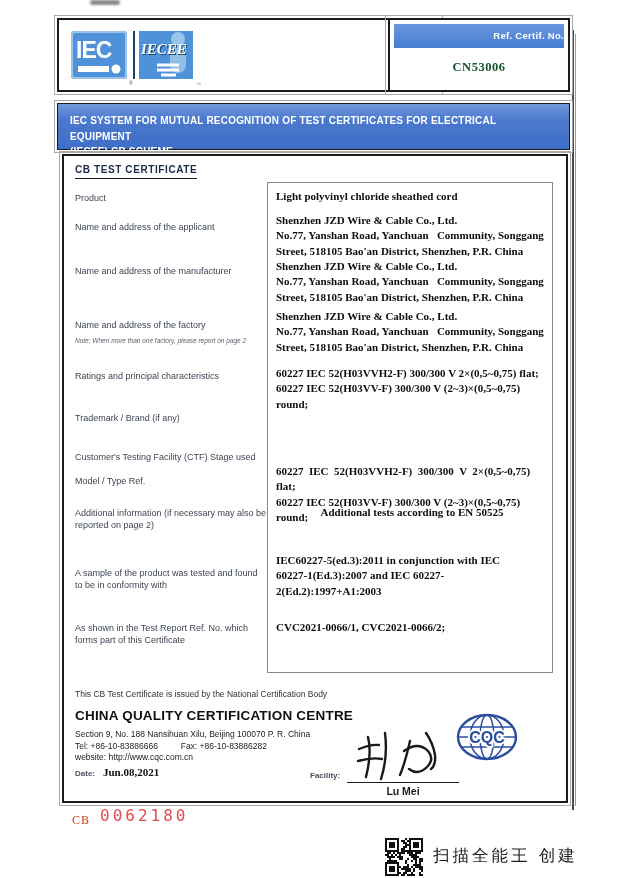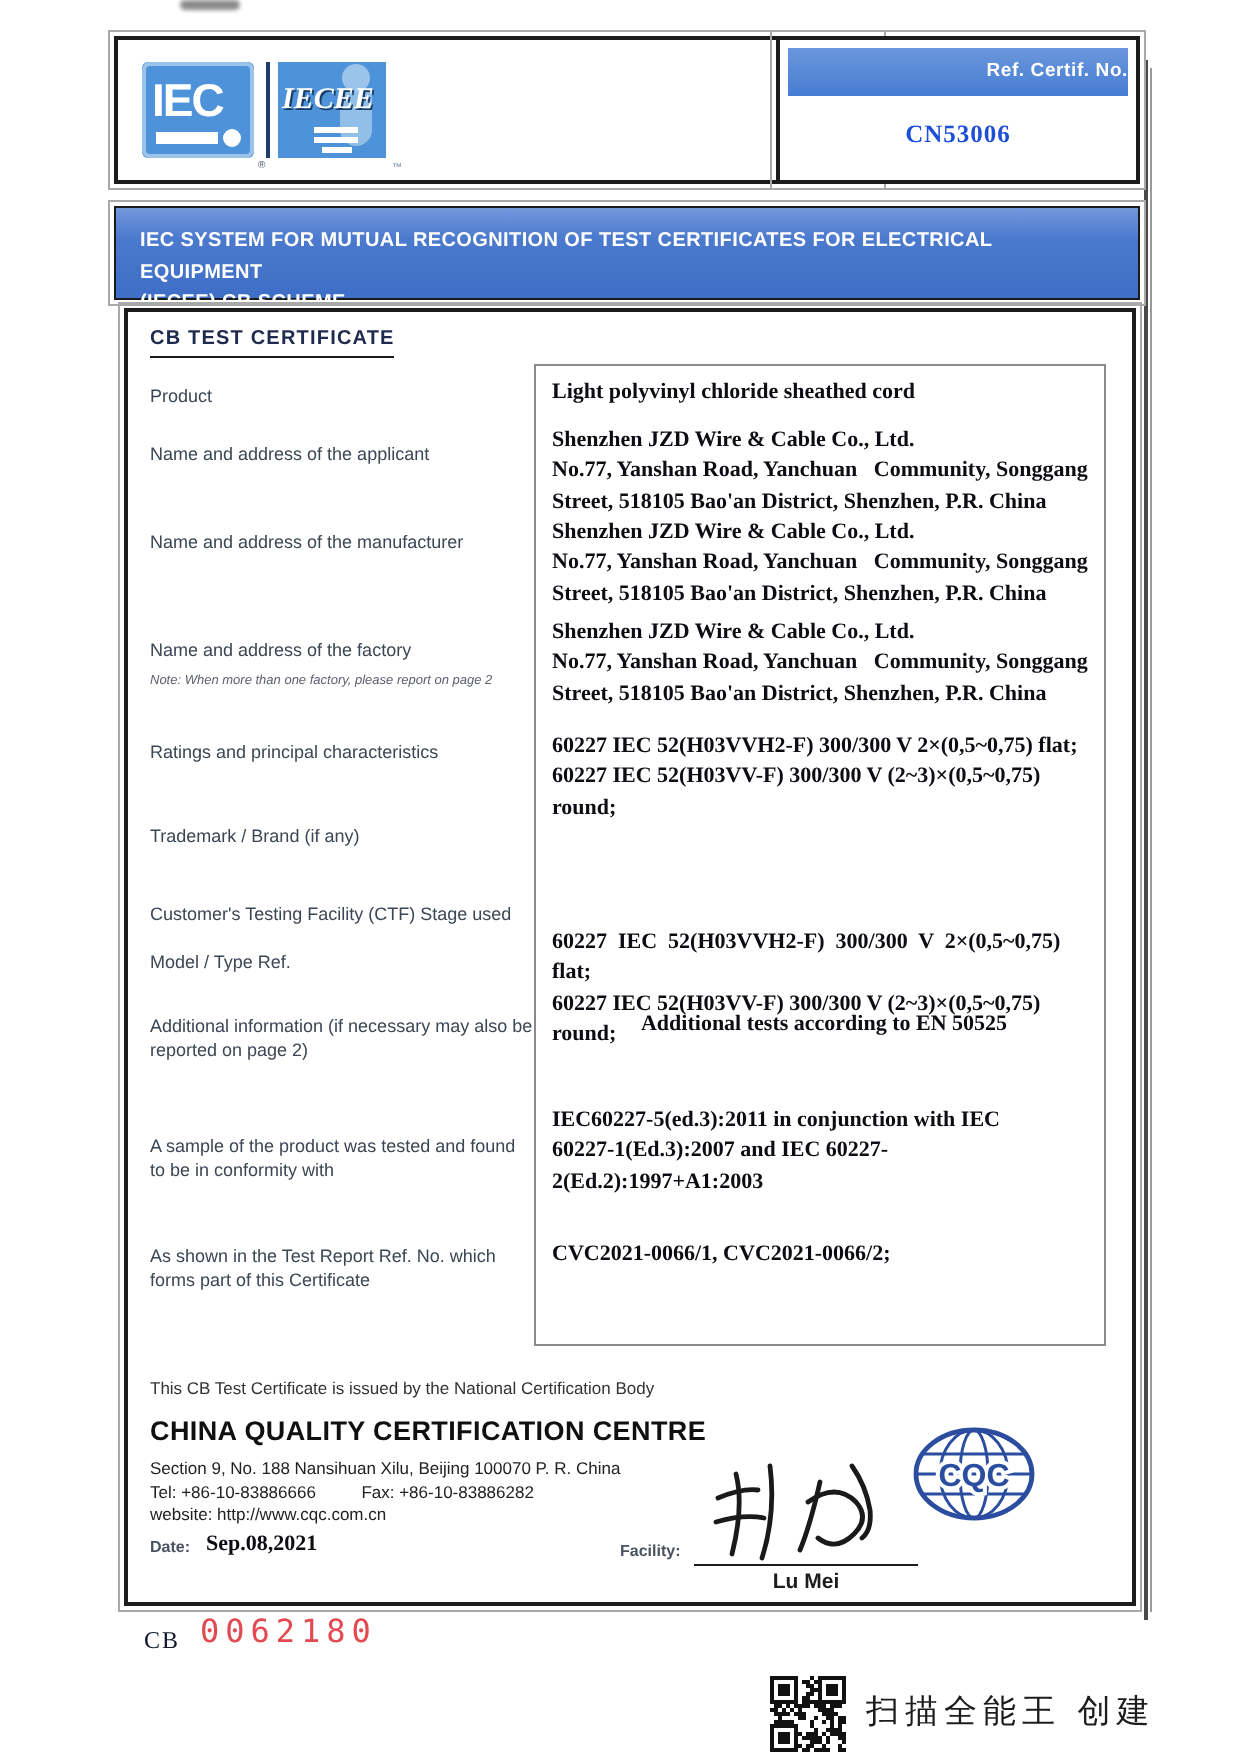--- a/index.html
+++ b/index.html
@@ -4,21 +4,21 @@
 <style>
   html,body{margin:0;padding:0;}
   body{width:620px;height:878px;background:#ffffff;position:relative;overflow:hidden;
        font-family:"Liberation Sans",sans-serif;}
   .abs{position:absolute;}
   
   .frame{border:2px solid #1b1b1b;outline:1px solid #a9a9a9;outline-offset:2px;background:#fff;box-sizing:border-box;}
   .logo-divider{background:#1b3f66;}
   .ref-bar{background:linear-gradient(180deg,#6b97dd,#457dd2);color:#fff;font-weight:bold;
            font-size:9.5px;text-align:right;line-height:24px;letter-spacing:.3px;}
-  .ref-val{font-family:"Liberation Serif",serif;font-weight:600;font-size:12.5px;color:#1d4ed8;
+  .ref-val{font-family:"Liberation Serif",serif;font-weight:600;font-size:12.5px;color:#14532d;
            text-align:center;letter-spacing:.5px;}
   .banner{border:1.5px solid #1b1b1b;outline:1px solid #a9a9a9;outline-offset:2px;box-sizing:border-box;
           background:linear-gradient(180deg,#7398dc 0%,#4a79cd 35%,#3e6ec6 100%);
           color:#fff;font-weight:bold;font-size:10px;line-height:1.55;letter-spacing:.2px;
           padding:9px 12px;white-space:pre-wrap;}
   
   .main-box{border:2px solid #1b1b1b;outline:1px solid #a9a9a9;outline-offset:2px;background:#fff;box-sizing:border-box;}
   .cert-title{font-size:10px;font-weight:bold;color:#1e2a4e;letter-spacing:.6px;
               border-bottom:1.5px solid #1b1b1b;padding-bottom:3px;}
   .value-box{border:1px solid #8a8a8a;background:#fff;box-sizing:border-box;}
@@ -26,21 +26,21 @@
   .note{font-size:6.5px;font-style:italic;color:#5a5f6a;}
   .val{font-family:"Liberation Serif",serif;font-weight:600;font-size:11px;color:#0c0c12;
        line-height:1.4;white-space:pre-wrap;width:272px;}
   .issued{font-size:8.5px;color:#333;}
   .ncb-name{font-size:13.5px;font-weight:bold;color:#101010;letter-spacing:.2px;}
   .ncb-line{font-size:8.5px;color:#222;}
   .date-lbl,.sig-lbl{font-size:8px;color:#4a5260;font-weight:bold;}
   .date-val{font-family:"Liberation Serif",serif;font-weight:700;font-size:11px;color:#0c0c12;}
   .sig-line{border-top:1.5px solid #1d1d1d;}
   .sig-name{font-size:10.5px;font-weight:bold;color:#1c1c1c;text-align:center;}
-  .stamp-prefix{font-family:"Liberation Serif",serif;font-size:12px;color:#0f172a;letter-spacing:1px;}
+  .stamp-prefix{font-family:"Liberation Serif",serif;font-size:12px;color:#c2410c;letter-spacing:1px;}
   .stamp-number{font-family:"DejaVu Sans Mono",monospace;font-size:16px;color:#e24a52;letter-spacing:3px;}
   .watermark{font-family:"DejaVu Serif",serif;font-size:16.5px;color:#1c1c1c;letter-spacing:3px;}
   .edge-shadow{background:#4a4a4a;}
   .edge-shadow-light{background:#9a9a9a;}
   .smudge{background:#8a8a8a;border-radius:3px;filter:blur(1px);}
 </style>
 </head>
 <body>
 
 <div class="abs smudge" style="left:90px;top:0;width:30px;height:5px;"></div>
@@ -129,21 +129,21 @@
 <div class="abs ncb-name" style="left:75px;top:708px;">CHINA QUALITY CERTIFICATION CENTRE</div>
 <div class="abs ncb-line" style="left:75px;top:729px;">Section 9, No. 188 Nansihuan Xilu, Beijing 100070 P. R. China</div>
 <div class="abs ncb-line" style="left:75px;top:741px;">
   <span>Tel: +86-10-83886666</span>
   <span style="display:inline-block;width:18px;"></span>
   <span>Fax: +86-10-83886282</span>
 </div>
 <div class="abs ncb-line" style="left:75px;top:752px;">website: http://www.cqc.com.cn</div>
 
 <div class="abs date-lbl" style="left:75px;top:769px;">Date:</div>
-<div class="abs date-val" style="left:103px;top:766px;">Sep.08,2021</div>
+<div class="abs date-val" style="left:103px;top:766px;">Jun.08,2021</div>
 
 <span class="abs" style="left:352px;top:727px;">
   <svg width="110" height="54" viewBox="0 0 110 54" xmlns="http://www.w3.org/2000/svg">
     <g fill="none" stroke="#1a1a1a" stroke-width="2.4" stroke-linecap="round">
       <path d="M16 10 q4 16 -2 40"></path>
       <path d="M7 22 q12 -5 20 -4"></path>
       <path d="M6 34 q14 -4 24 -2"></path>
       <path d="M33 6 q3 24 -4 46"></path>
       <path d="M58 14 q-5 22 -10 34"></path>
       <path d="M52 24 q14 -10 24 0 q7 8 -1 16 q-9 9 -18 2"></path>

